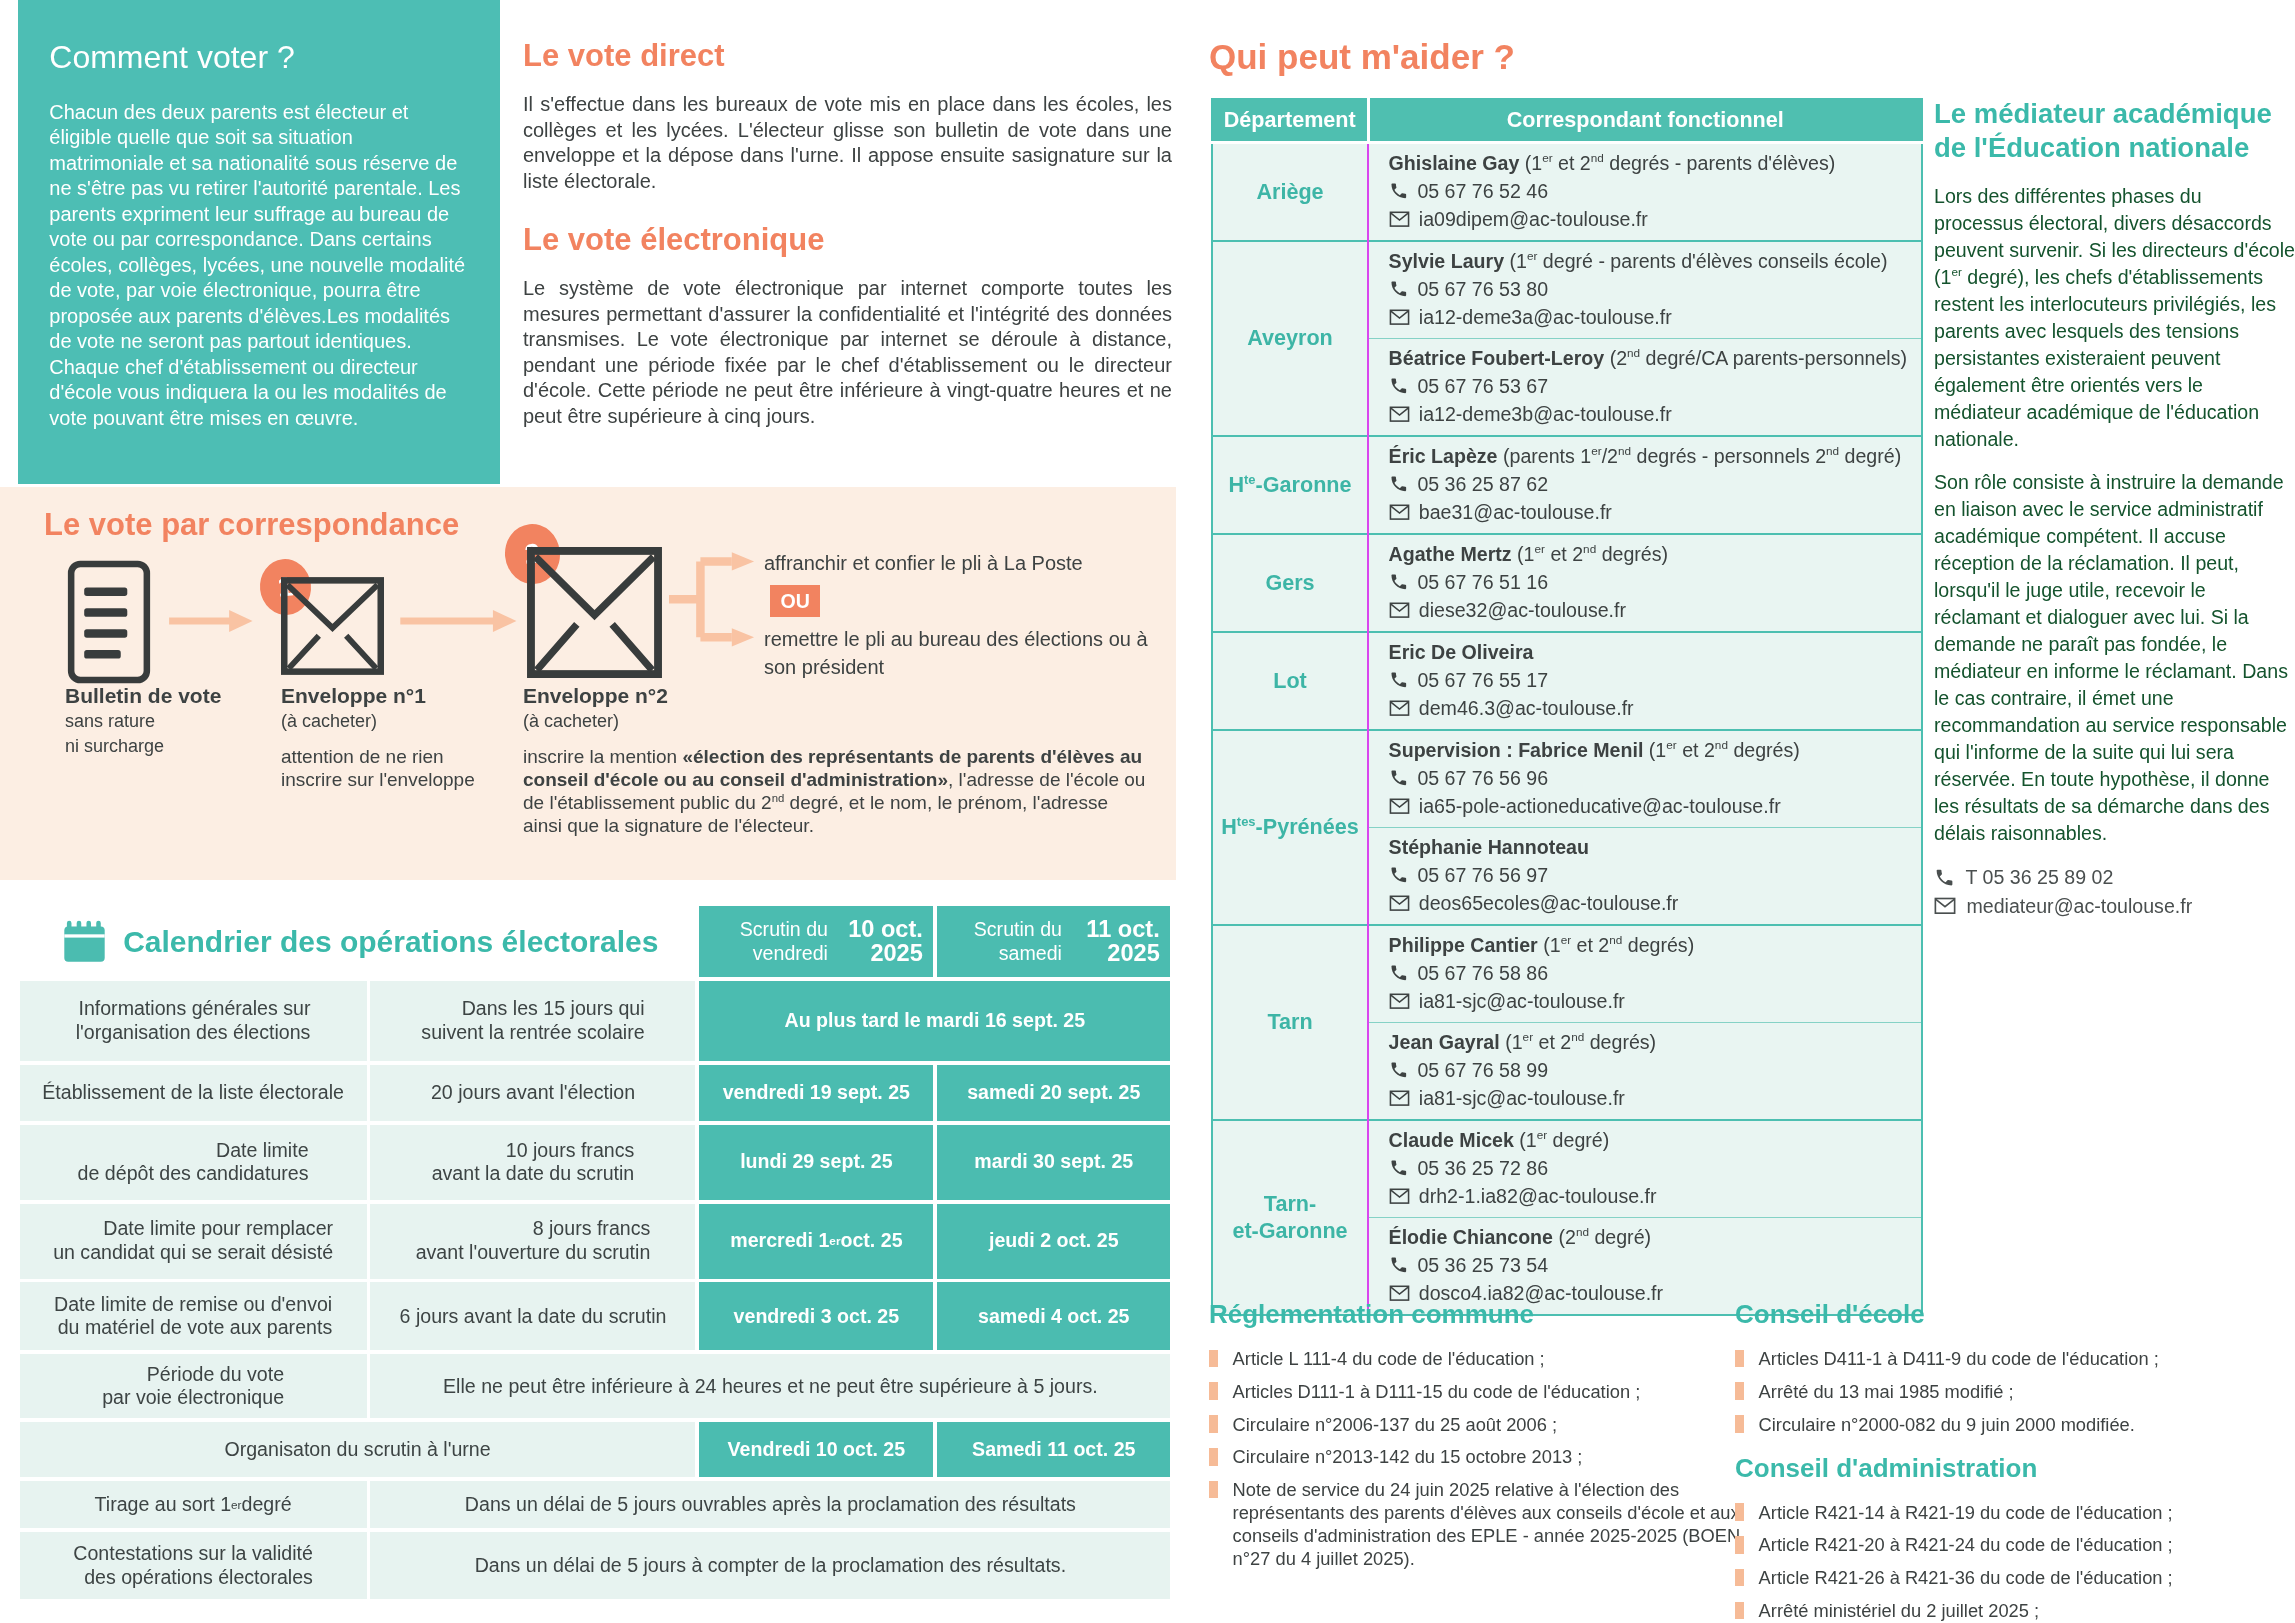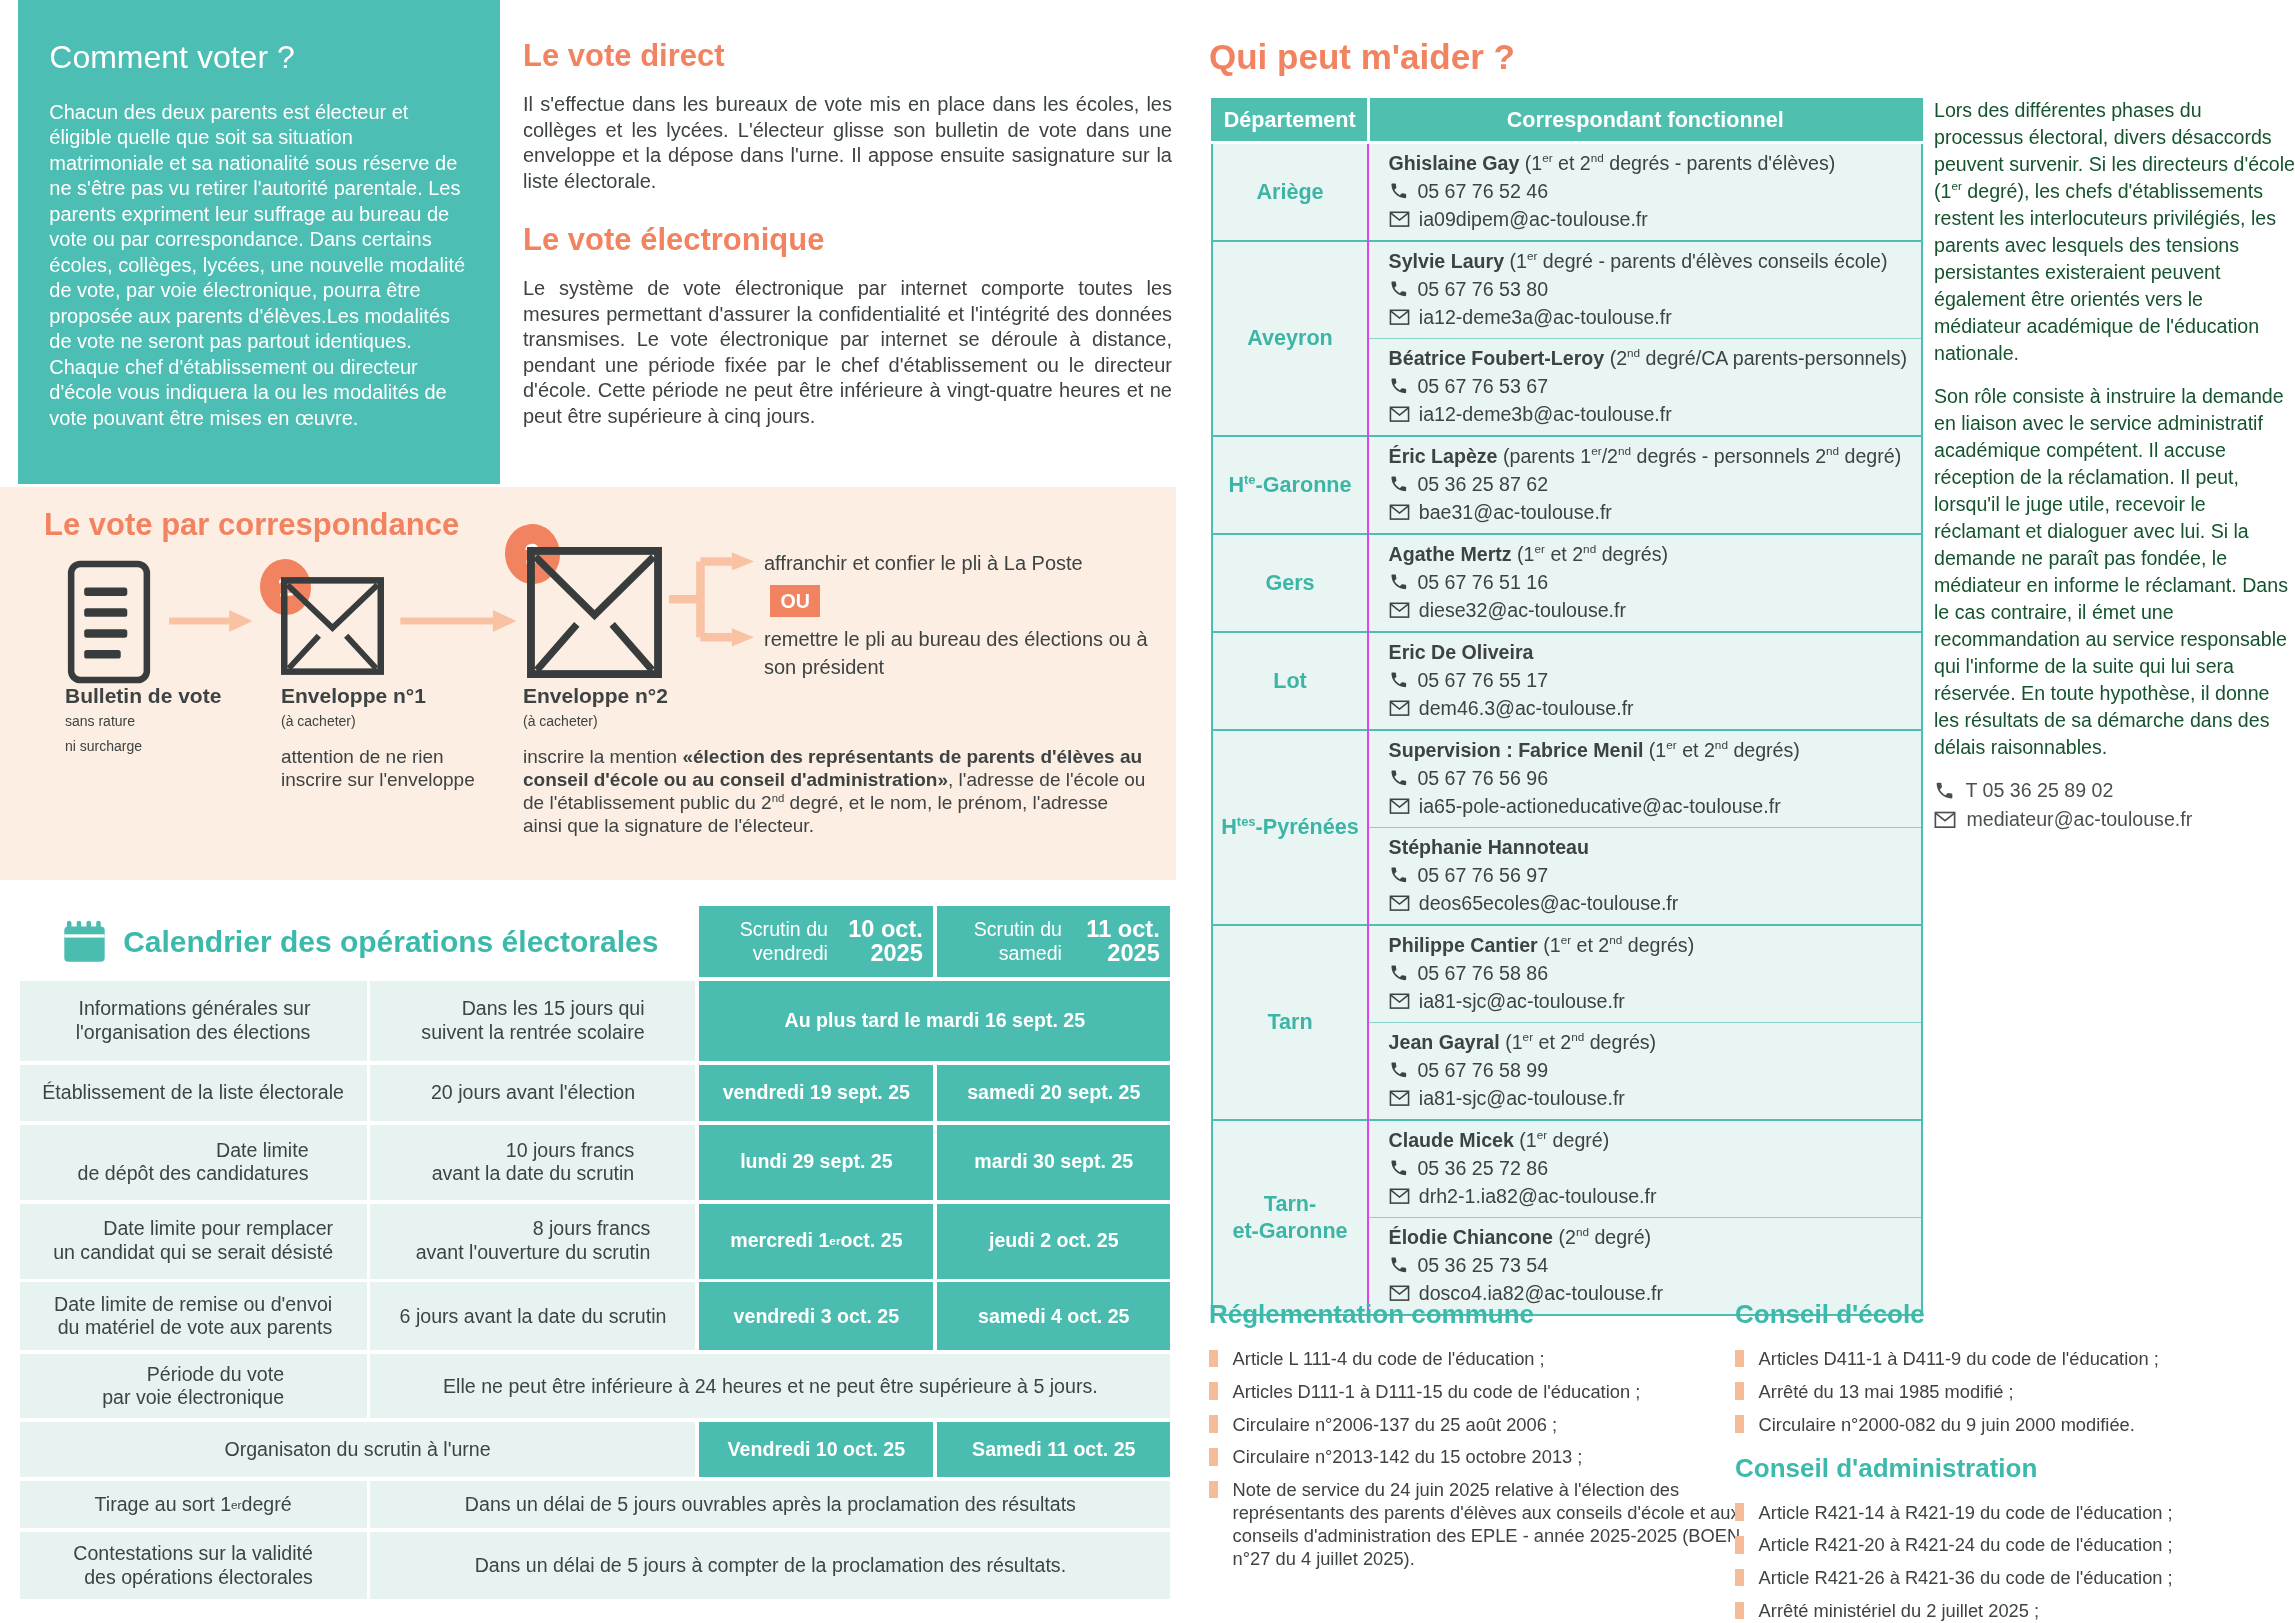--- a/index.html
+++ b/index.html
@@ -12,21 +12,21 @@
   .panel-teal{left:18.3px;top:0;width:482px;height:484px;background:#4dbeb4;color:#fff;padding:39px 31px 0 31px}
   .panel-teal h1{font-size:32px;font-weight:400;margin-bottom:23.6px}
   .panel-teal p{font-size:20px;line-height:25.5px}
   
   .col-middle{left:523px;top:38px;width:649px}
   h2.orange{color:#f28360;font-size:31px;font-weight:700;margin-bottom:18.3px}
   .col-middle p{font-size:20px;line-height:25.5px;text-align:justify;margin-bottom:27.5px;color:#3d4242}
   
   .panel-peach{left:0;top:487px;width:1176px;height:393px;background:#fceee3}
   .step-name{font-size:21px;font-weight:700;line-height:26px}
-  .step-sub{font-size:14px;line-height:25px}
+  .step-sub{font-size:18px;line-height:25px}
   .step-note{margin-top:10.5px;font-size:19px;line-height:23px}
   .badge{background:#f28360;color:#fff;border-radius:50%;display:flex;align-items:center;justify-content:center;
          font-size:27.5px;font-weight:700;transform:rotate(-6deg)}
   .ou{background:#f28360;color:#fff;font-size:19.6px;font-weight:700;padding:4.6px 10.5px;display:inline-block}
   .opt{font-size:20px;line-height:27.5px;color:#3d4242}
   
   #cal-grid{position:absolute;left:19.6px;top:906px;width:1150px;display:grid;
             grid-template-columns:347px 325px 234px 233px;
             grid-template-rows:71px 80px 56px 75px 75px 68px 64px 55px 47px 67px;gap:3.9px}
   .cal-cell{display:flex;align-items:center;justify-content:center;text-align:right;
@@ -431,20 +431,21 @@
                 <path d="M2 2.5 12 10.5 22 2.5" fill="none" stroke="#3d4242" stroke-width="1.8"></path>
               </svg>
               <span>dosco4.ia82@ac-toulouse.fr</span>
             </div>
           </td>
         </tr>
       </tbody>
   </table>
 
   <aside class="abs mediateur">
+    <h2>Le médiateur académique de l'Éducation nationale</h2>
     <p>Lors des différentes phases du processus électoral, divers désaccords peuvent survenir. Si les directeurs d'école (1<sup>er</sup> degré), les chefs d'établissements restent les interlocuteurs privilégiés, les parents avec lesquels des tensions persistantes existeraient peuvent également être orientés vers le médiateur académique de l'éducation nationale.</p>
     <p>Son rôle consiste à instruire la demande en liaison avec le service administratif académique compétent. Il accuse réception de la réclamation. Il peut, lorsqu'il le juge utile, recevoir le réclamant et dialoguer avec lui. Si la demande ne paraît pas fondée, le médiateur en informe le réclamant. Dans le cas contraire, il émet une recommandation au service responsable qui l'informe de la suite qui lui sera réservée. En toute hypothèse, il donne les résultats de sa démarche dans des délais raisonnables.</p>
     <div class="contact">
       <svg viewBox="0 0 24 24" width="21" height="21">
           <path fill="#4a4f4f" d="M6.62 10.79c1.44 2.83 3.76 5.14 6.59 6.59l2.2-2.2c.27-.27.67-.36 1.02-.24 1.12.37 2.33.57 3.57.57.55 0 1 .45 1 1V20c0 .55-.45 1-1 1-9.39 0-17-7.61-17-17 0-.55.45-1 1-1h3.5c.55 0 1 .45 1 1 0 1.25.2 2.45.57 3.57.11.35.03.74-.25 1.02l-2.2 2.2z"></path>
         </svg>
       <span>T 05 36 25 89 02</span>
     </div>
     <div class="contact">
       <svg viewBox="0 0 24 19" width="22" height="17.7">

